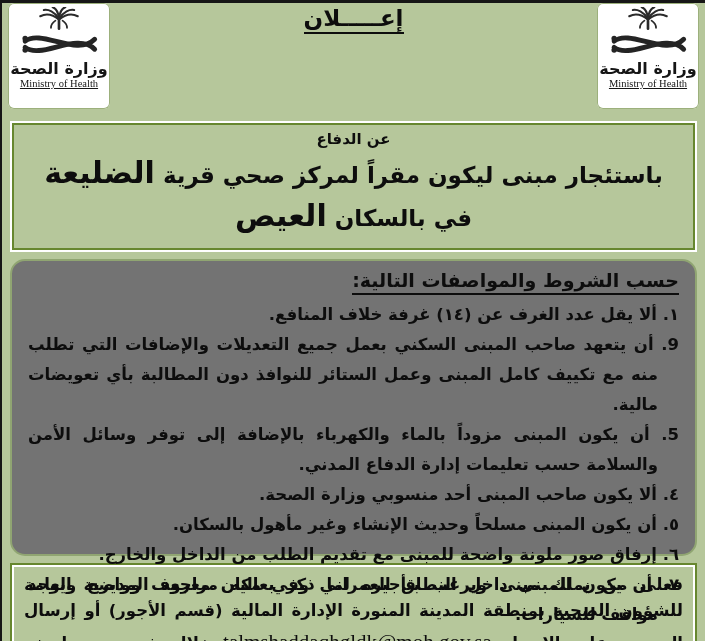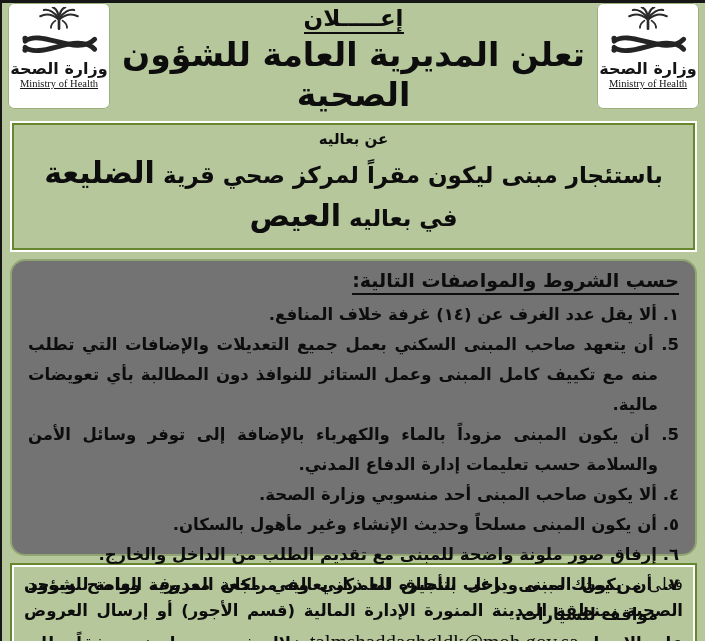--- a/index.html
+++ b/index.html
@@ -49,21 +49,21 @@
     font-size:16.5px;font-weight:bold;line-height:1.82;
     padding-right:21px;text-indent:-21px;text-align:justify;
   }
   
   .box4{margin:7px 8px 0;border:2px solid #67872f;}
   .box4-inner{
     border:2px solid #ffffff;padding:5px 10px 7px;background:#b6c79b;
     font-size:16.5px;font-weight:bold;line-height:1.62;
     text-align:justify;text-align-last:center;
   }
-  .lead-word{font-weight:normal;}
+  .lead-word{font-weight:bold;}
   .email{
     font-family:"Liberation Serif","DejaVu Serif",serif;
     font-size:21px;font-weight:normal;direction:ltr;unicode-bidi:embed;
   }
   .emblem{margin-top:1px;}
 </style>
 </head>
 <body>
 
 <div class="page">
@@ -113,37 +113,36 @@
         </g>
         <circle cx="8" cy="35" r="3" fill="#242424"></circle>
         <circle cx="8" cy="48" r="3" fill="#242424"></circle>
       </svg>
       <div class="logo-ar">وزارة الصحة</div>
       <div class="logo-en">Ministry of Health</div>
     </div>
 
     <div class="header-center">
       <span class="announce">إعـــــلان</span>
-      <div class="main-title">تعلن المديرية العامة للشؤون الصحية</div>
     </div>
   </div>
 
   <div class="box2">
     <div class="box2-inner">
-      <div class="wish-line">عن بعاليه</div>
+      <div class="wish-line">عن الدفاع</div>
       <div class="request-line">
-        <span>باستئجار مبنى ليكون مقراً لمركز صحي قرية </span><span class="hl">الضليعة</span><span> في بعاليه </span><span class="hl">العيص</span>
+        <span>باستئجار مبنى ليكون مقراً لمركز صحي قرية </span><span class="hl">الضليعة</span><span> في بالسكان </span><span class="hl">العيص</span>
       </div>
     </div>
   </div>
 
   <div class="box3">
     <span class="cond-heading">حسب الشروط والمواصفات التالية:</span>
     <div class="cond-item">١. ألا يقل عدد الغرف عن (١٤) غرفة خلاف المنافع.</div>
-    <div class="cond-item">5. أن يتعهد صاحب المبنى السكني بعمل جميع التعديلات والإضافات التي تطلب منه مع تكييف كامل المبنى وعمل الستائر للنوافذ دون المطالبة بأي تعويضات مالية.</div>
+    <div class="cond-item">9. أن يتعهد صاحب المبنى السكني بعمل جميع التعديلات والإضافات التي تطلب منه مع تكييف كامل المبنى وعمل الستائر للنوافذ دون المطالبة بأي تعويضات مالية.</div>
     <div class="cond-item">5. أن يكون المبنى مزوداً بالماء والكهرباء بالإضافة إلى توفر وسائل الأمن والسلامة حسب تعليمات إدارة الدفاع المدني.</div>
     <div class="cond-item">٤. ألا يكون صاحب المبنى أحد منسوبي وزارة الصحة.</div>
     <div class="cond-item">٥. أن يكون المبنى مسلحاً وحديث الإنشاء وغير مأهول بالسكان.</div>
     <div class="cond-item">٦. إرفاق صور ملونة واضحة للمبنى مع تقديم الطلب من الداخل والخارج.</div>
     <div class="cond-item">٧. أن يكون المبنى داخل النطاق العمراني وفي مكان معروف وواضح ويوجد مواقف للسيارات.</div>
   </div>
 
   <div class="box4">
     <div class="box4-inner">
       <span class="lead-word">فعلى</span><span> من يملك مبنى ويرغب بتأجيره لما ذكر بعاليه مراجعة المديرية العامة للشؤون الصحية بمنطقة المدينة المنورة الإدارة المالية (قسم الأجور) أو إرسال العروض على الإيميل </span><span class="email" dir="ltr">talmshaddaqhgldk@moh.gov.sa</span><span> خلال شهر من تاريخه مرفقاً بطلبه صورة مصدقة من صك الملكية وصورة رخصة الإنشاء وتحديد الأجرة المطلوبة وكتابة العنوان كاملاً.</span>

